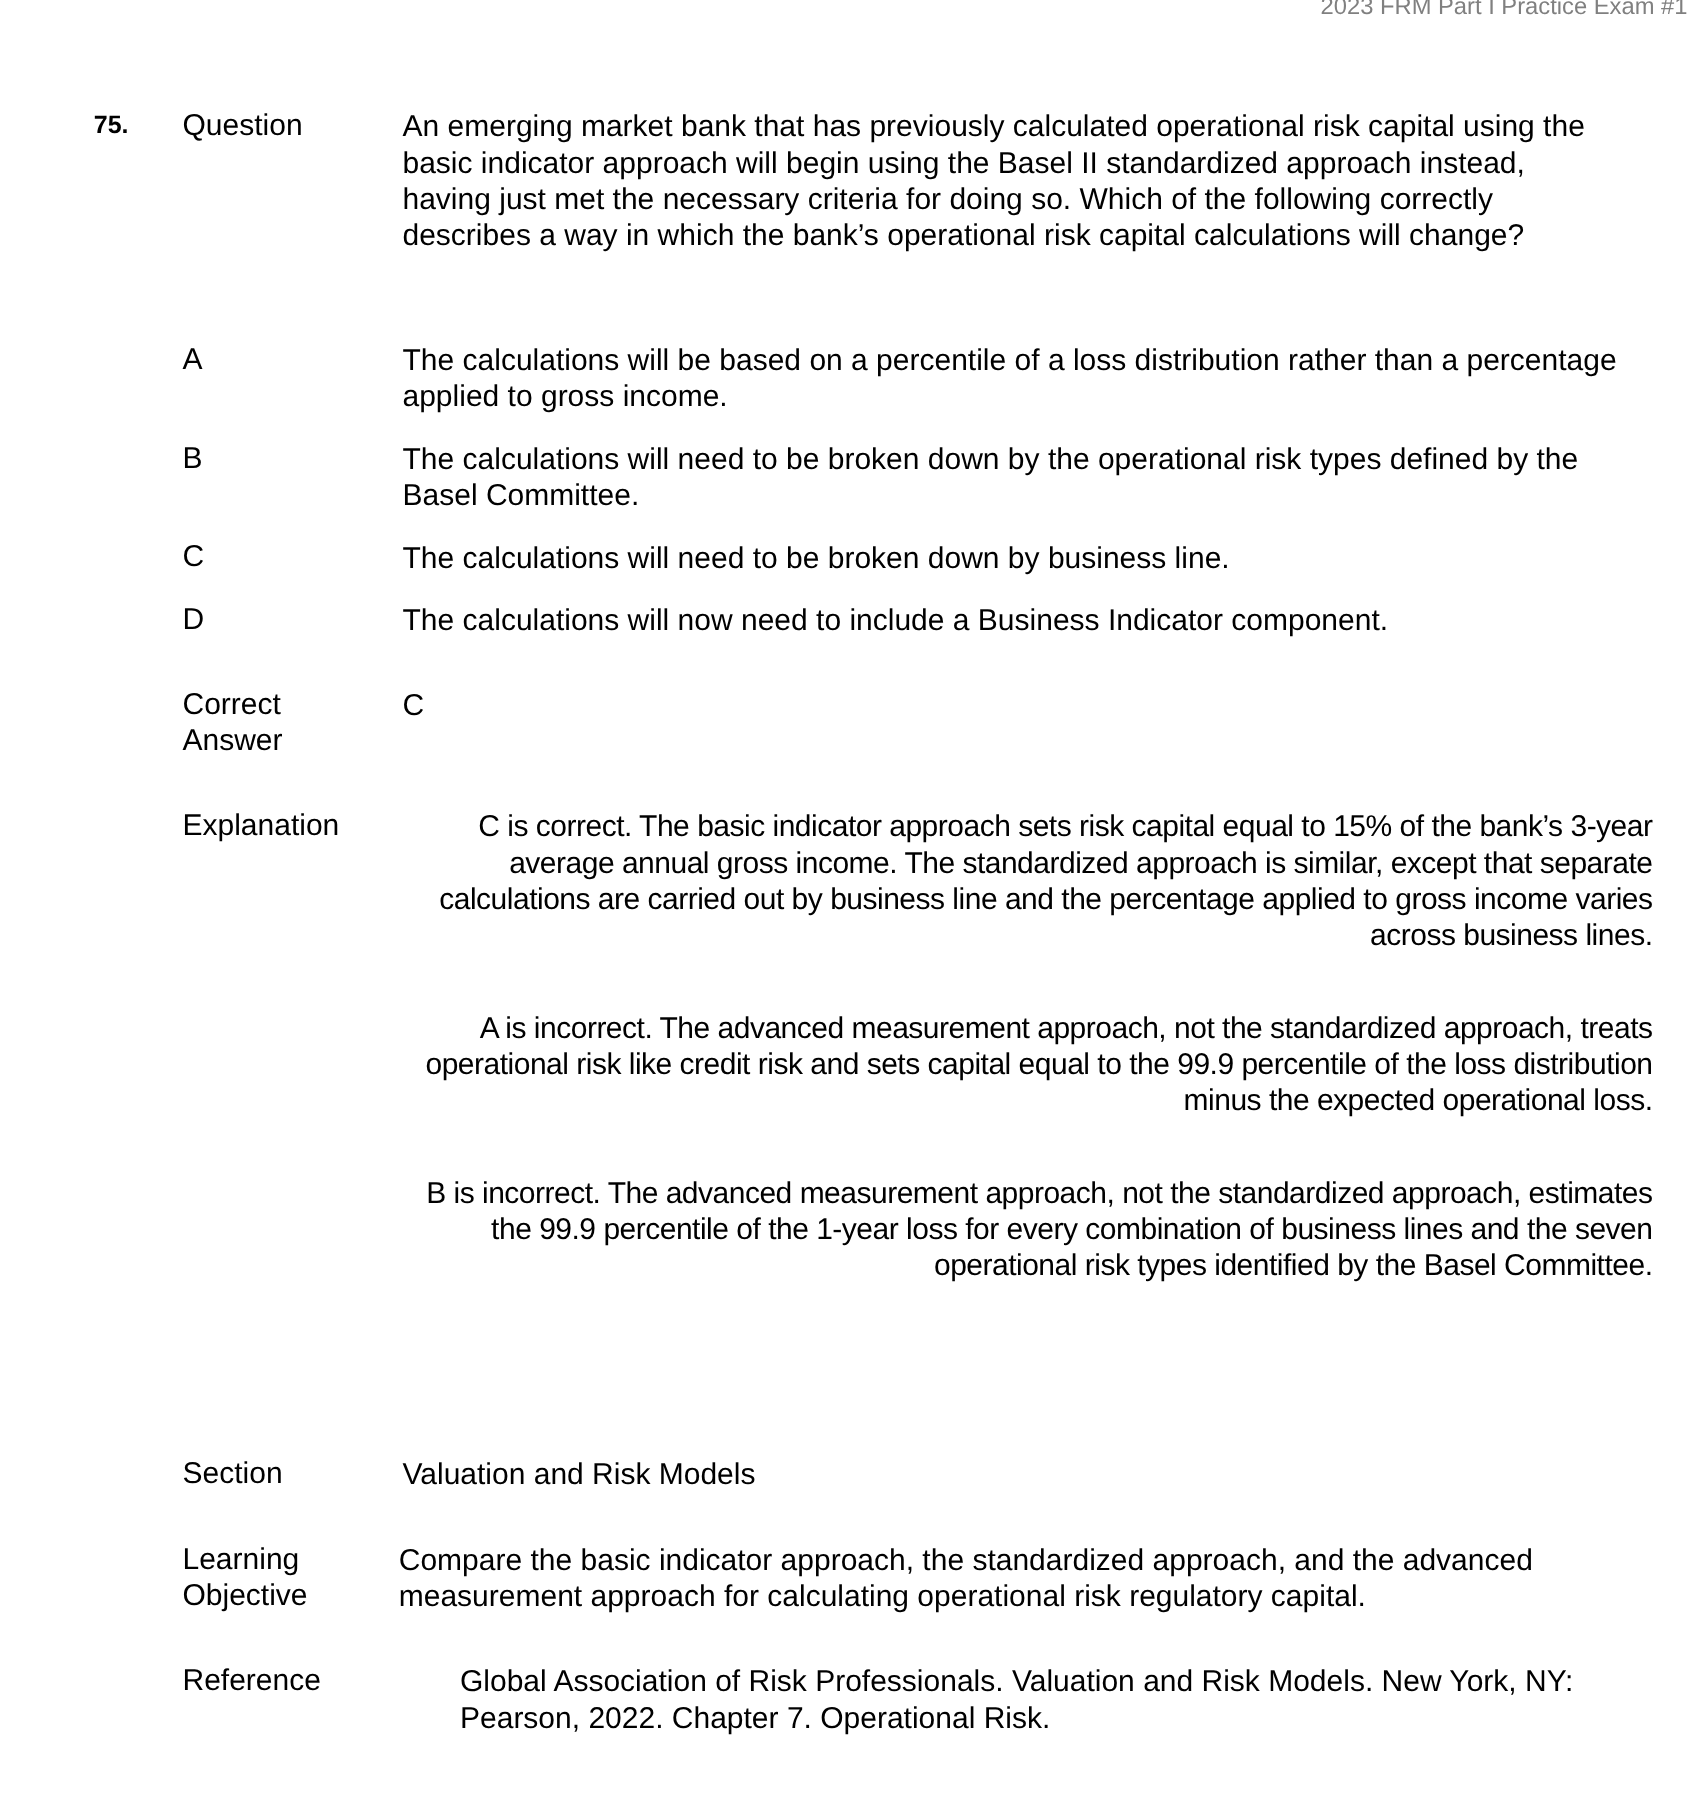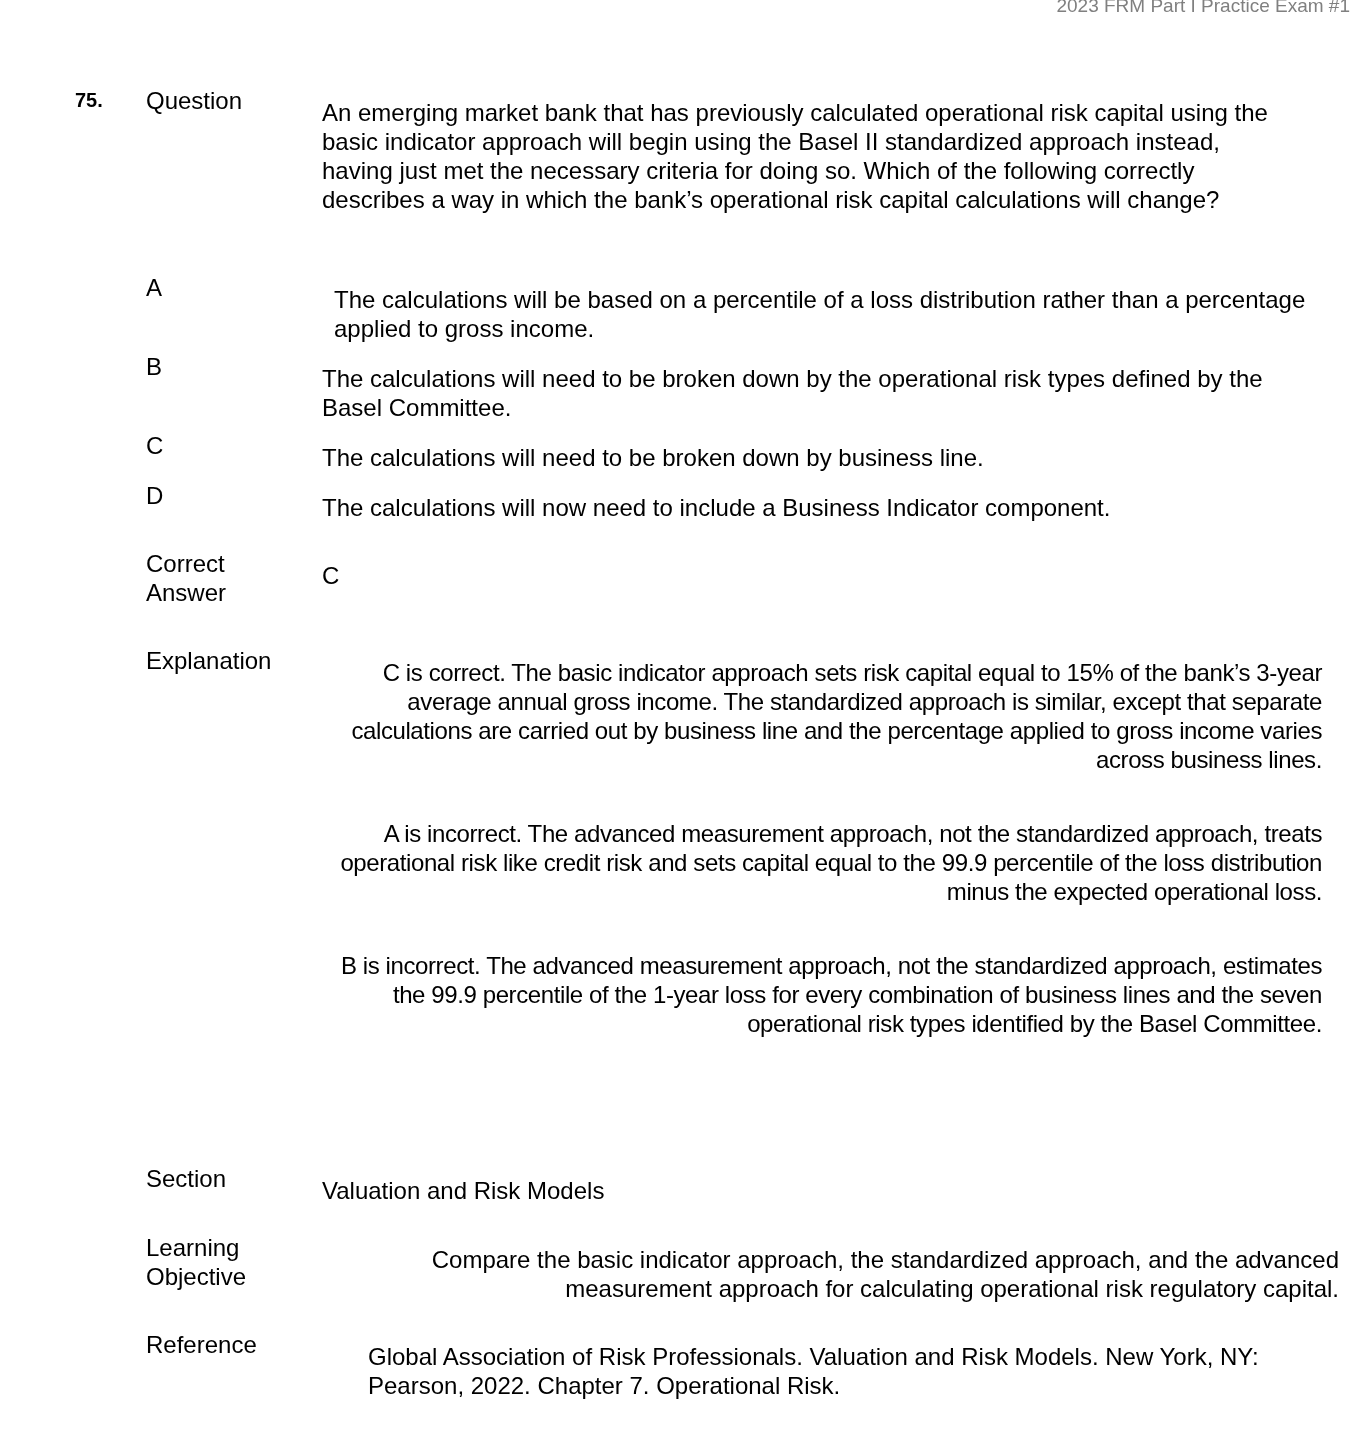--- a/index.html
+++ b/index.html
@@ -11,41 +11,41 @@
   .header {
     position: absolute; right: 2px; top: -6px;
     font-size: 19px; color: #808080; line-height: 24px;
   }
   .qnum {
     position: absolute; left: 75px; top: 86px;
     font-weight: bold; font-size: 20px;
   }
   .row { position: absolute; left: 146px; width: 1200px; }
   .label { position: absolute; left: 0; top: 0; width: 170px; }
-  .content { position: absolute; left: 176px; top: 12px; width: 1010px; }
+  .content { position: absolute; left: 176px; top: 1px; width: 1010px; }
   .narrow { font-family: "Liberation Sans Narrow", "Liberation Sans", sans-serif; }
   p { margin: 0; }
   .para + .para { margin-top: 45px; }
   .condensed { letter-spacing: -0.4px; text-align: right; }
 </style>
 </head>
 <body>
 
 <div class="header">2023 FRM Part I Practice Exam #1</div>
 
 <div class="qnum">75.</div>
 
 <div class="row narrow" style="top:86px;">
   <div class="label">Question</div>
   <div class="content" style="width:975px;">An emerging market bank that has previously calculated operational risk capital using the basic indicator approach will begin using the Basel II standardized approach instead, having just met the necessary criteria for doing so. Which of the following correctly describes a way in which the bank’s operational risk capital calculations will change?</div>
 </div>
 
 <div class="row narrow" style="top:273px;">
   <div class="label">A</div>
-  <div class="content" style="width:975px;margin-left:12px;">The calculations will be based on a percentile of a loss distribution rather than a percentage applied to gross income.</div>
+  <div class="content" style="width:975px;">The calculations will be based on a percentile of a loss distribution rather than a percentage applied to gross income.</div>
 </div>
 
 <div class="row narrow" style="top:352px;">
   <div class="label">B</div>
   <div class="content" style="width:975px;">The calculations will need to be broken down by the operational risk types defined by the Basel Committee.</div>
 </div>
 
 <div class="row narrow" style="top:431px;">
   <div class="label">C</div>
   <div class="content" style="width:975px;">The calculations will need to be broken down by business line.</div>
@@ -70,19 +70,19 @@
   </div>
 </div>
 
 <div class="row narrow" style="top:1164px;">
   <div class="label">Section</div>
   <div class="content">Valuation and Risk Models</div>
 </div>
 
 <div class="row narrow" style="top:1233px;">
   <div class="label" style="width:115px;">Learning Objective</div>
-  <div class="content" style="left:173px; width:1020px;text-align:right;">Compare the basic indicator approach, the standardized approach, and the advanced measurement approach for calculating operational risk regulatory capital.</div>
+  <div class="content" style="left:173px; width:1020px;">Compare the basic indicator approach, the standardized approach, and the advanced measurement approach for calculating operational risk regulatory capital.</div>
 </div>
 
 <div class="row narrow" style="top:1330px;">
   <div class="label">Reference</div>
   <div class="content" style="width:960px;margin-left:46px;">Global Association of Risk Professionals. Valuation and Risk Models. New York, NY: Pearson, 2022. Chapter 7. Operational Risk.</div>
 </div>
 
 </body></html>

